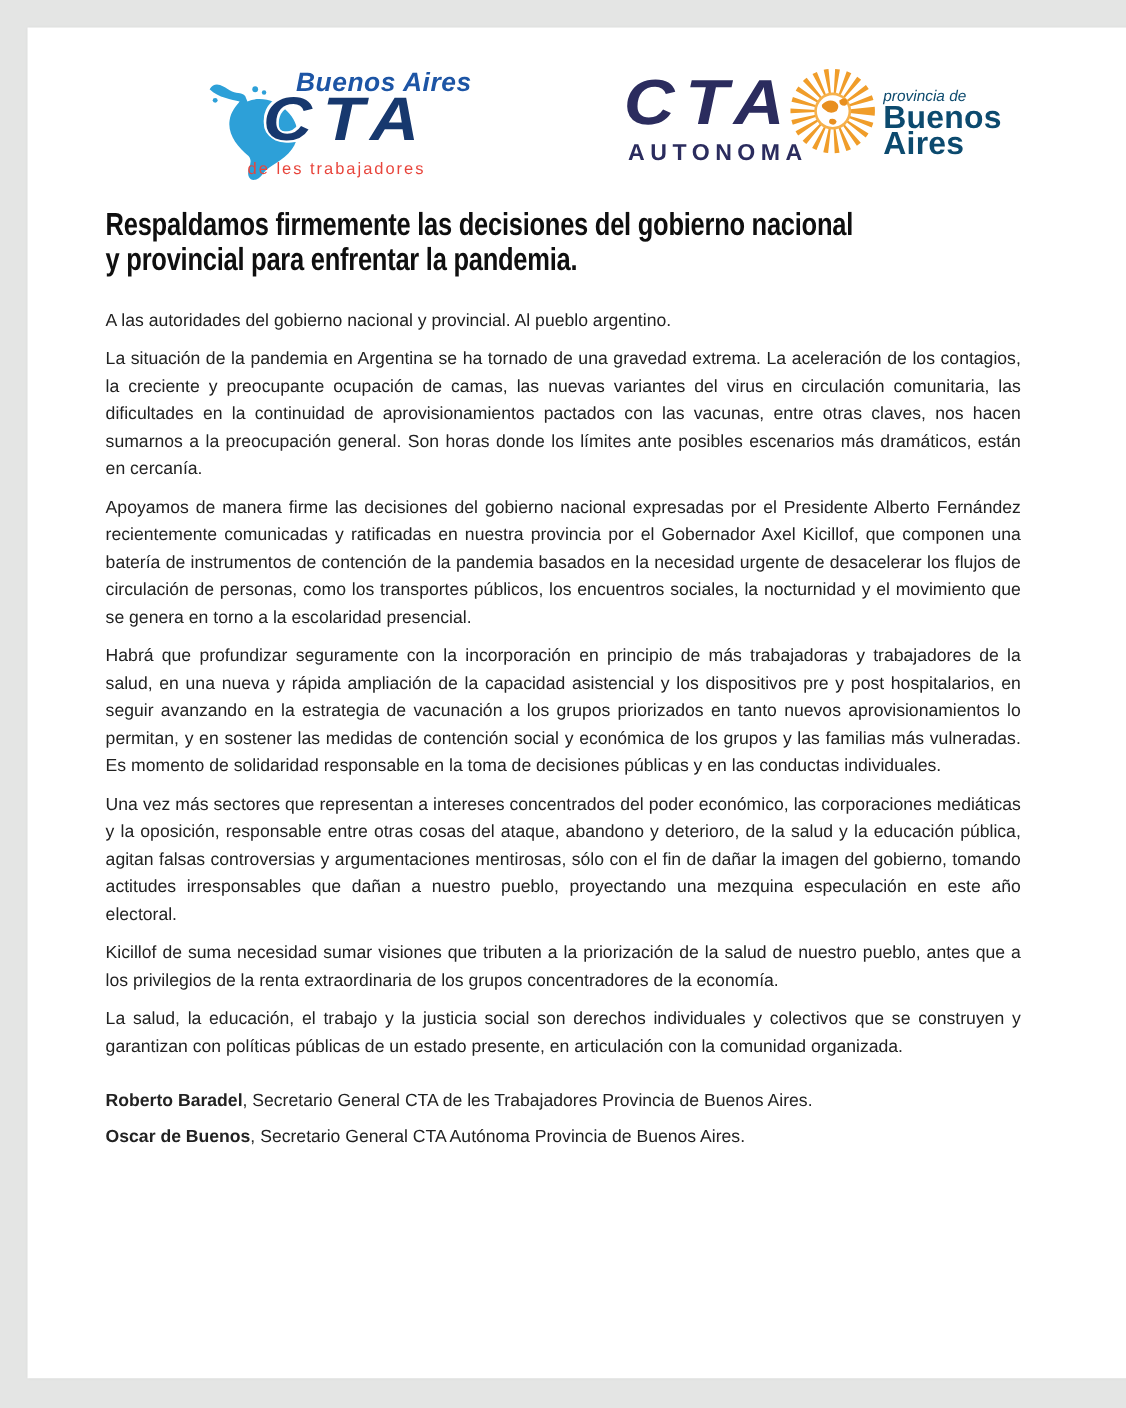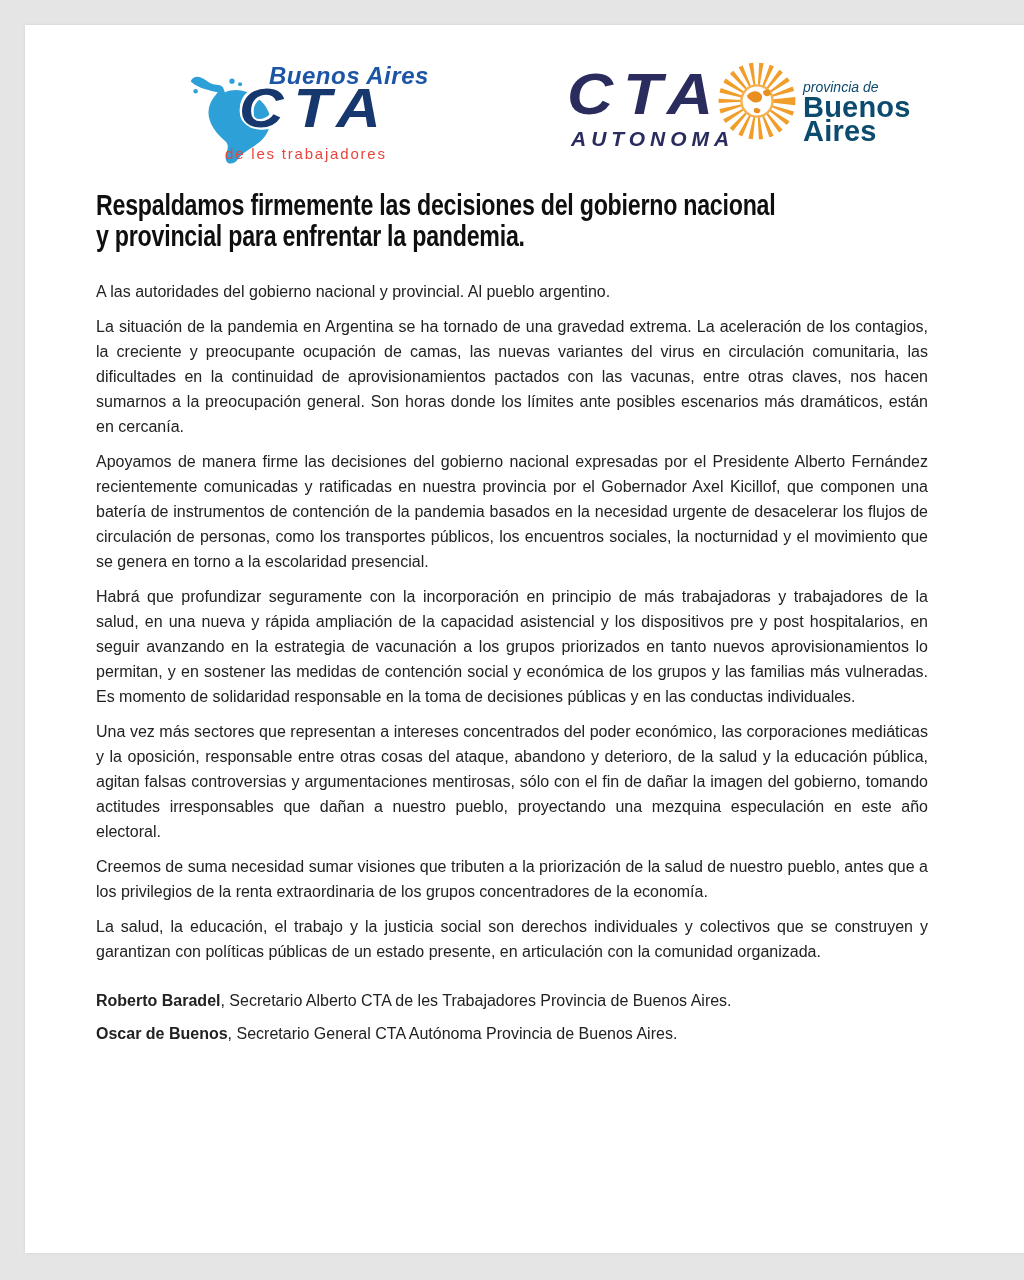--- a/index.html
+++ b/index.html
@@ -42,21 +42,21 @@
   
   .logo-right { position: absolute; left: 540px; top: 48px; width: 330px; height: 100px; }
   .lr-main {
     position: absolute; left: 2px; top: -8px;
     font-size: 58px; font-weight: bold; font-style: italic;
     color: #2b2c5e; letter-spacing: 9px; line-height: 1;
     transform: scaleX(1.1); transform-origin: left top;
   }
   .lr-sub {
     position: absolute; left: 6px; top: 54px;
-    font-size: 21px; font-weight: bold; font-style: italic;
+    font-size: 21px; font-weight: bold; 
     color: #2b2c5e; letter-spacing: 5px; white-space: nowrap;
     text-shadow: -1px 0 0 #fff, 1px 0 0 #fff;
   }
   .lr-sun { position: absolute; left: 150px; top: -14px; width: 84px; height: 84px; }
   .lr-prov { position: absolute; left: 238px; top: 6px; color: #0c4a6e; }
   .lr-prov-small { font-size: 14px; font-style: italic; white-space: nowrap; }
   .lr-prov-big {
     font-size: 29px; font-weight: bold; line-height: 24px;
     white-space: pre-line; letter-spacing: 0.2px;
   }
@@ -126,22 +126,22 @@
 
   <h1 class="title">Respaldamos firmemente las decisiones del gobierno nacional
 y provincial para enfrentar la pandemia.</h1>
 
   <main class="content">
     <p class="salutation">A las autoridades del gobierno nacional y provincial. Al pueblo argentino.</p>
     <p>La situación de la pandemia en Argentina se ha tornado de una gravedad extrema. La aceleración de los contagios, la creciente y preocupante ocupación de camas, las nuevas variantes del virus en circulación comunitaria, las dificultades en la continuidad de aprovisionamientos pactados con las vacunas, entre otras claves, nos hacen sumarnos a la preocupación general. Son horas donde los límites ante posibles escenarios más dramáticos, están en cercanía.</p>
     <p>Apoyamos de manera firme las decisiones del gobierno nacional expresadas por el Presidente Alberto Fernández recientemente comunicadas y ratificadas en nuestra provincia por el Gobernador Axel Kicillof, que componen una batería de instrumentos de contención de la pandemia basados en la necesidad urgente de desacelerar los flujos de circulación de personas, como los transportes públicos, los encuentros sociales, la nocturnidad y el movimiento que se genera en torno a la escolaridad presencial.</p>
     <p>Habrá que profundizar seguramente con la incorporación en principio de más trabajadoras y trabajadores de la salud, en una nueva y rápida ampliación de la capacidad asistencial y los dispositivos pre y post hospitalarios, en seguir avanzando en la estrategia de vacunación a los grupos priorizados en tanto nuevos aprovisionamientos lo permitan, y en sostener las medidas de contención social y económica de los grupos y las familias más vulneradas. Es momento de solidaridad responsable en la toma de decisiones públicas y en las conductas individuales.</p>
     <p>Una vez más sectores que representan a intereses concentrados del poder económico, las corporaciones mediáticas y la oposición, responsable entre otras cosas del ataque, abandono y deterioro, de la salud y la educación pública, agitan falsas controversias y argumentaciones mentirosas, sólo con el fin de dañar la imagen del gobierno, tomando actitudes irresponsables que dañan a nuestro pueblo, proyectando una mezquina especulación en este año electoral.</p>
-    <p>Creemos de suma necesidad sumar visiones que tributen a la priorización de la salud de nuestro pueblo, antes que a los privilegios de la renta extraordinaria de los grupos concentradores de la economía.</p>
+    <p>Kicillof de suma necesidad sumar visiones que tributen a la priorización de la salud de nuestro pueblo, antes que a los privilegios de la renta extraordinaria de los grupos concentradores de la economía.</p>
     <p>La salud, la educación, el trabajo y la justicia social son derechos individuales y colectivos que se construyen y garantizan con políticas públicas de un estado presente, en articulación con la comunidad organizada.</p>
 
     <div class="signatures">
-      <p class="sig"><strong>Roberto Baradel</strong><span>, Secretario Alberto CTA de les Trabajadores Provincia de Buenos Aires.</span></p>
+      <p class="sig"><strong>Roberto Baradel</strong><span>, Secretario General CTA de les Trabajadores Provincia de Buenos Aires.</span></p>
       <p class="sig"><strong>Oscar de Buenos</strong><span>, Secretario General CTA Autónoma Provincia de Buenos Aires.</span></p>
     </div>
   </main>
 
 </div>
 
 </body></html>

